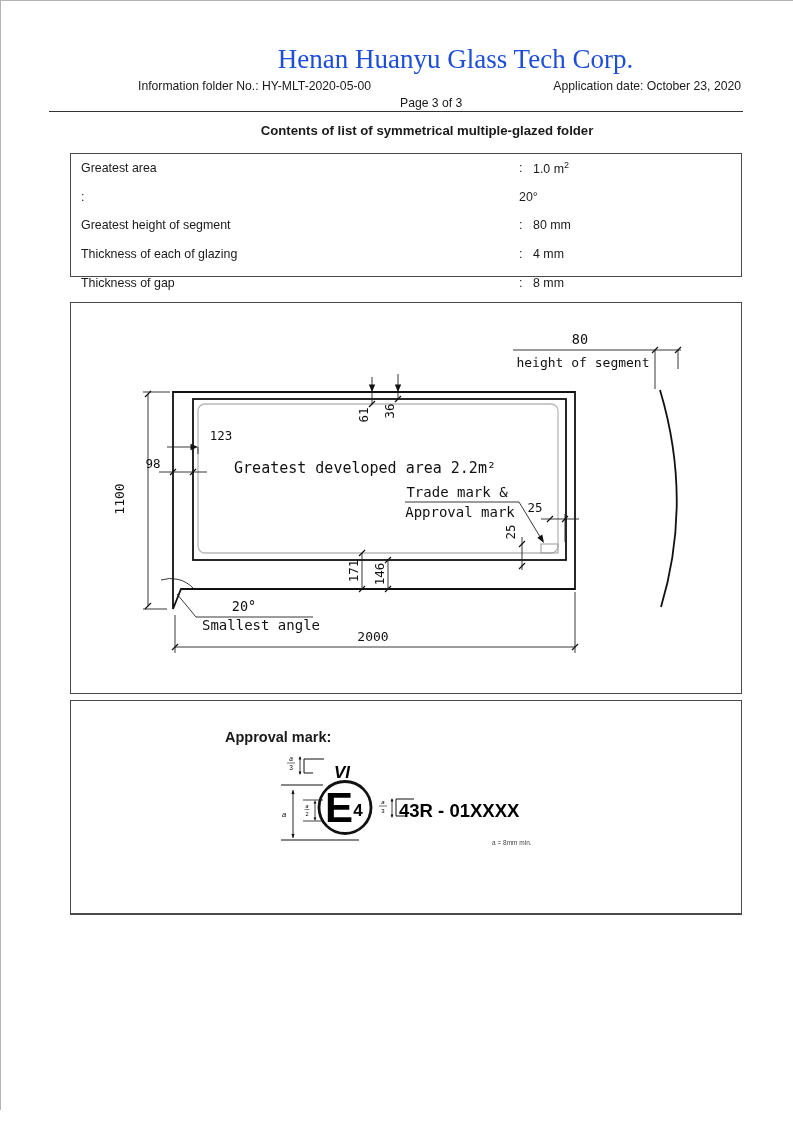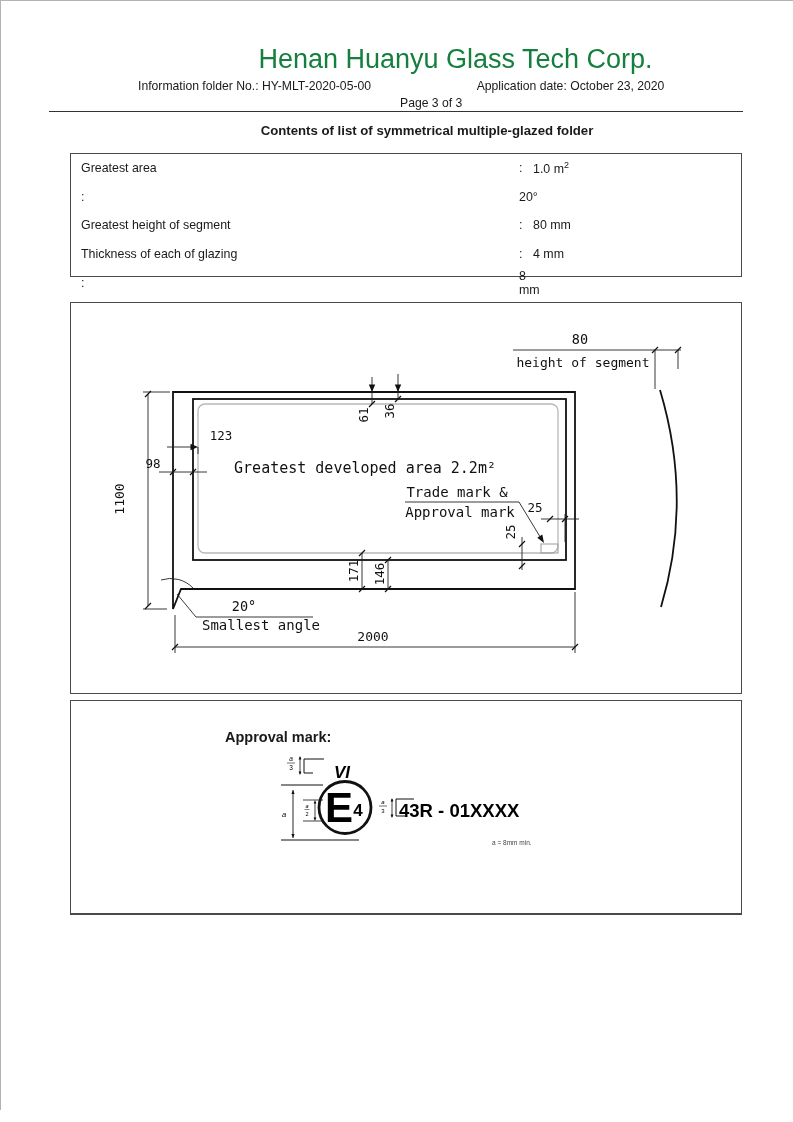--- a/index.html
+++ b/index.html
@@ -4,23 +4,23 @@
 <style>
   html,body{margin:0;padding:0;}
   body{
     width:793px;height:1122px;position:relative;background:#ffffff;
     font-family:"Liberation Sans",sans-serif;color:#1a1a1a;overflow:hidden;
   }
   .edge-top{position:absolute;left:0;top:0;width:793px;height:1px;background:#b3b3b3;}
   .edge-left{position:absolute;left:0;top:0;width:1px;height:1110px;background:#b3b3b3;}
 
   .company-title{position:absolute;left:118px;top:44px;width:675px;text-align:center;
-    font-family:Liberation Sans, sans-serif;font-size:27px;color:#15803d;}
+    font-family:Liberation Serif, serif;font-size:27px;color:#1d4ed8;}
   .folder-no{position:absolute;left:105px;top:79px;font-size:12.2px;margin-left:33px;}
-  .app-date{position:absolute;left:400px;top:79px;width:341px;text-align:center;font-size:12.2px;}
+  .app-date{position:absolute;left:400px;top:79px;width:341px;text-align:right;font-size:12.2px;}
   .page-num{position:absolute;left:400px;top:96px;width:341px;text-align:left;font-size:12.2px;}
   .head-rule{position:absolute;left:49px;top:111px;width:694px;border-top:1.6px solid #333;}
   .section-heading{position:absolute;left:60px;top:123px;width:734px;text-align:center;
     font-size:13.2px;font-weight:bold;}
 
   .panel{position:absolute;left:70px;width:672px;border:1.6px solid #4a4a4a;box-sizing:border-box;background:#fff;}
   .spec-panel{top:153px;height:124px;}
   .drawing-panel{top:302px;height:392px;}
   .approval-panel{top:700px;height:215px;border-bottom-width:2.5px;}
 
@@ -66,20 +66,21 @@
     <span class="spec-label">Greatest height of segment</span>
     <span class="spec-colon">:</span>
     <span class="spec-value"><span>80 mm</span></span>
   </div>
   <div class="spec-row">
     <span class="spec-label">Thickness of each of glazing</span>
     <span class="spec-colon">:</span>
     <span class="spec-value"><span>4 mm</span></span>
   </div>
   <div class="spec-row">
+    <span class="spec-label">Thickness of gap</span>
     <span class="spec-colon">:</span>
     <span class="spec-value"><span>8 mm</span></span>
   </div>
 </div>
 
 <div class="panel drawing-panel"></div>
 <svg class="drawing-svg" width="670" height="390" viewBox="0 0 670 390">
 
   <path class="thick" d="M102,306 L102,89 L504,89 L504,286 L110,286 Z"></path>
   <rect class="thick" x="122" y="96" width="373" height="161" fill="none"></rect>

